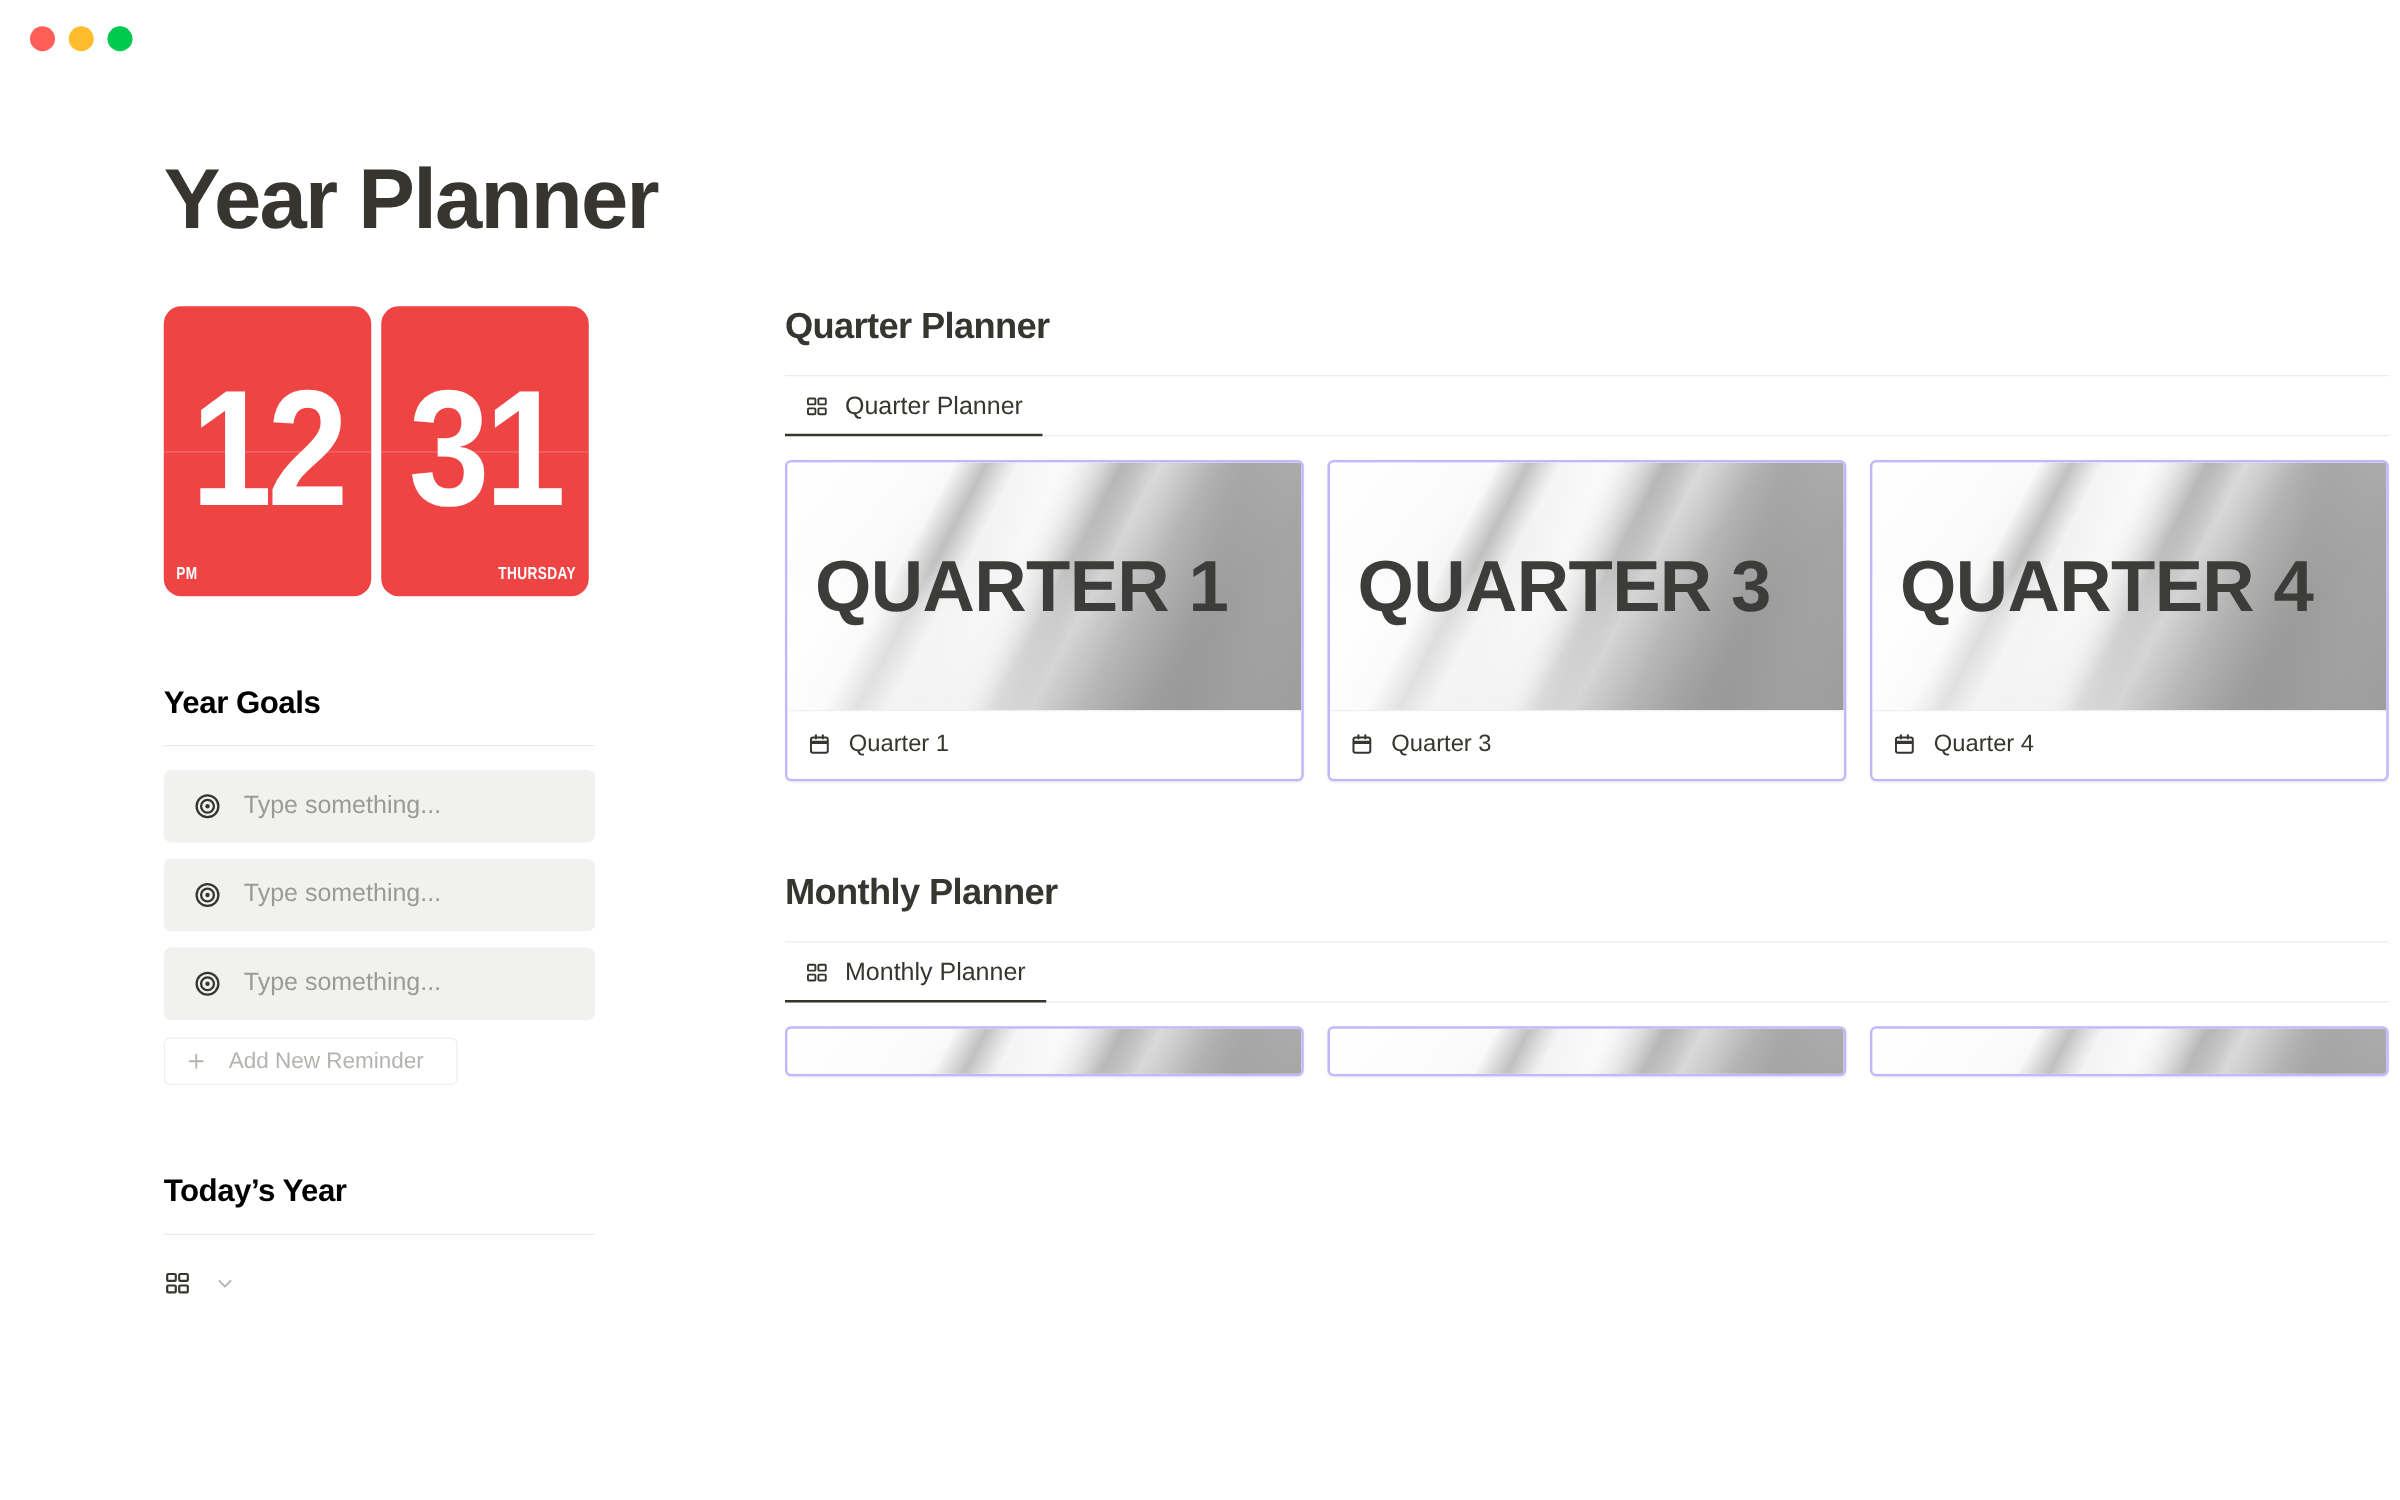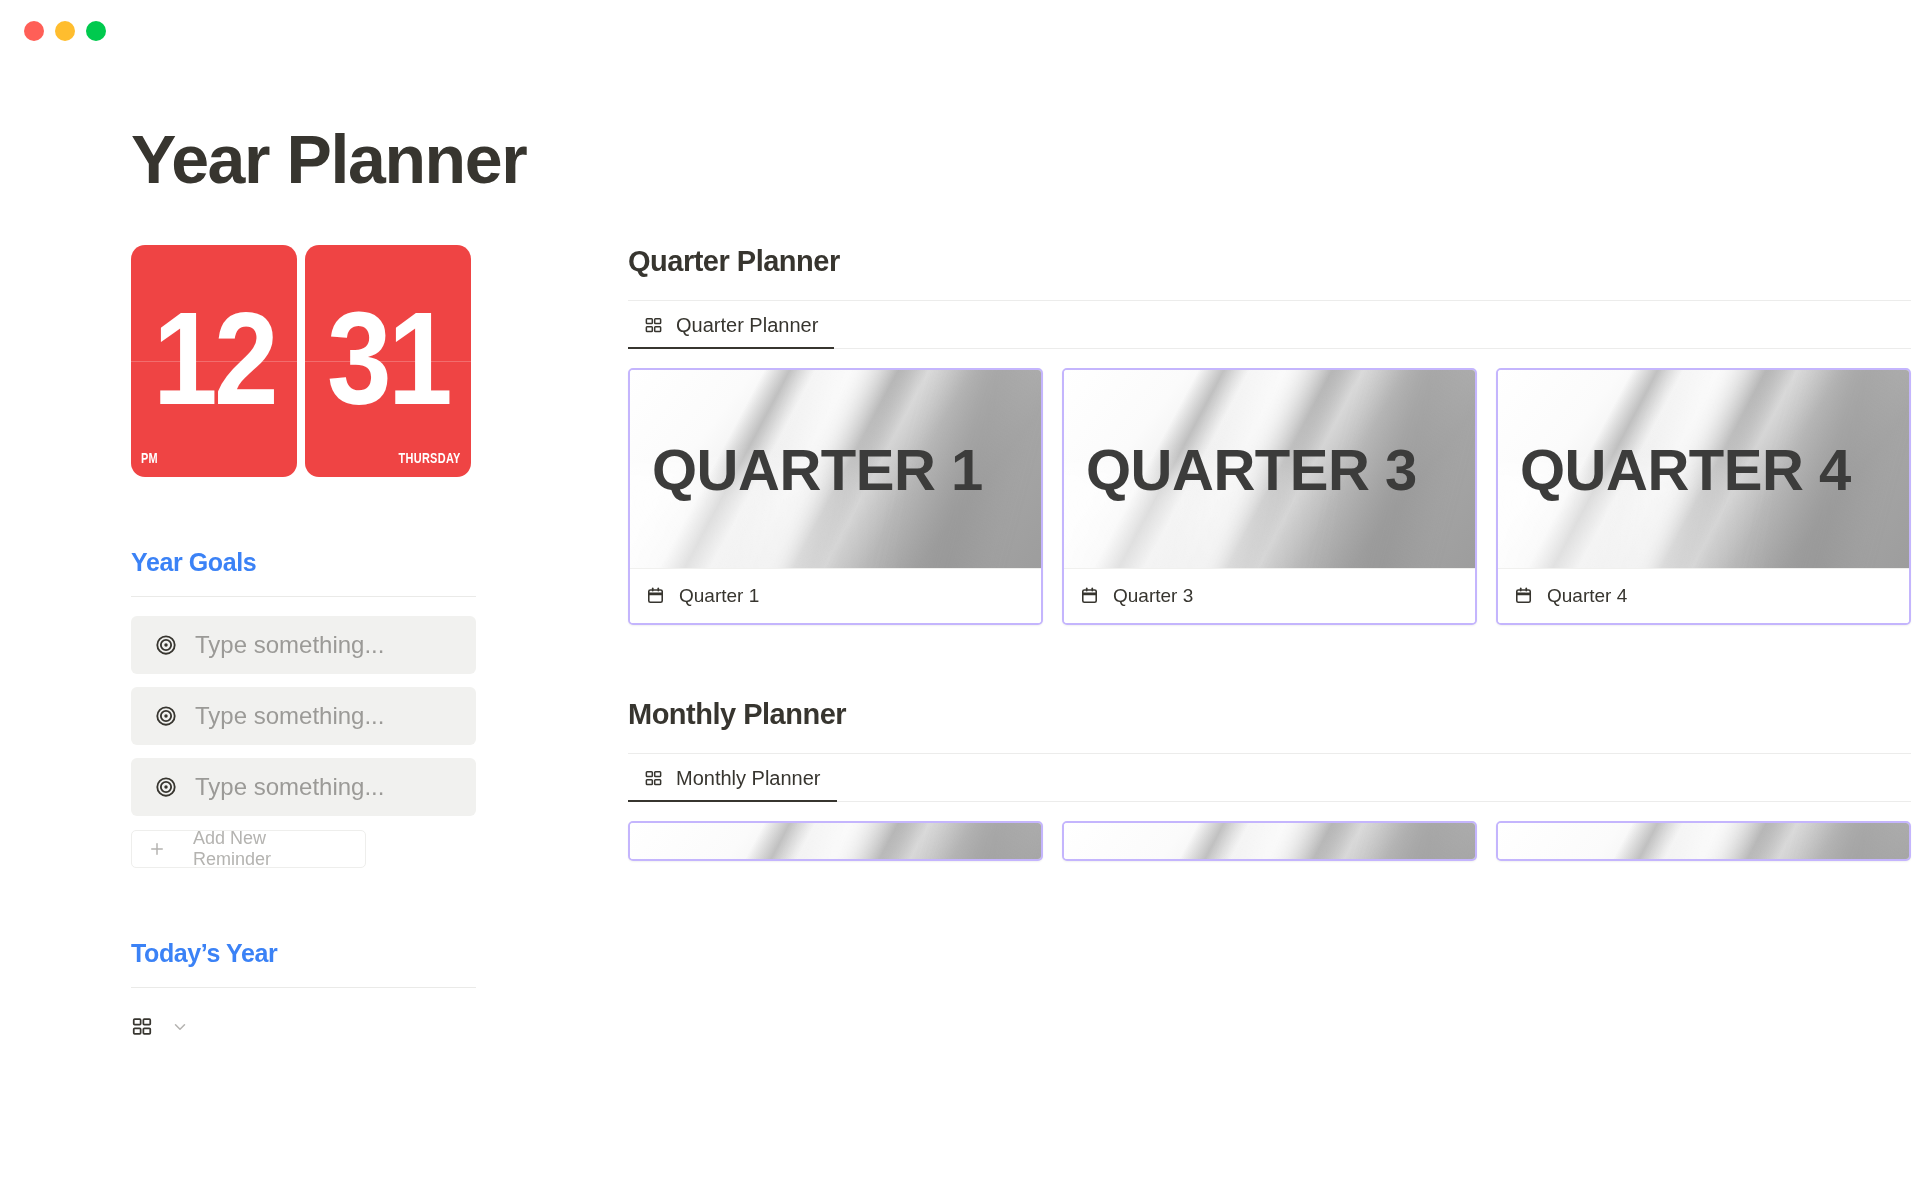--- a/index.html
+++ b/index.html
@@ -66,40 +66,40 @@
     letter-spacing:0.4px;
     transform:scaleX(0.78);
   }
   .flip-card.left  .sublabel { left:10px;  transform-origin:left center;  }
   .flip-card.right .sublabel { right:10px; transform-origin:right center; }
 
   
   .section-head {
     font-size:25px;
     font-weight:700;
-    color:#3b82f6;
+    color:#000000;
     letter-spacing:-0.4px;
     margin-top:71px;
   }
   .divider { height:1px; background:#eaeae8; margin-top:19px; }
 
   .goal-list { margin-top:19px; display:flex; flex-direction:column; gap:13px; }
   .goal-row {
     height:58px;
     background:#f1f1ef;
     border-radius:6px;
     display:flex; align-items:center;
     padding-left:24px;
     gap:18px;
   }
-  .goal-placeholder { font-size:24px; color:#9b9a97; }
+  .goal-placeholder { font-size:20px; color:#9b9a97; }
 
   .add-btn {
     margin-top:14px;
-    display:inline-flex; align-items:center; gap:27px;
+    display:inline-flex; align-items:center; gap:17px;
     height:38px;
     padding:0 20px 0 16px;
     border:1px solid #eeeeec;
     border-radius:5px;
     background:#fff;
     font-size:18px;
     color:#b4b3b0;
     width:235px;
   }
 

